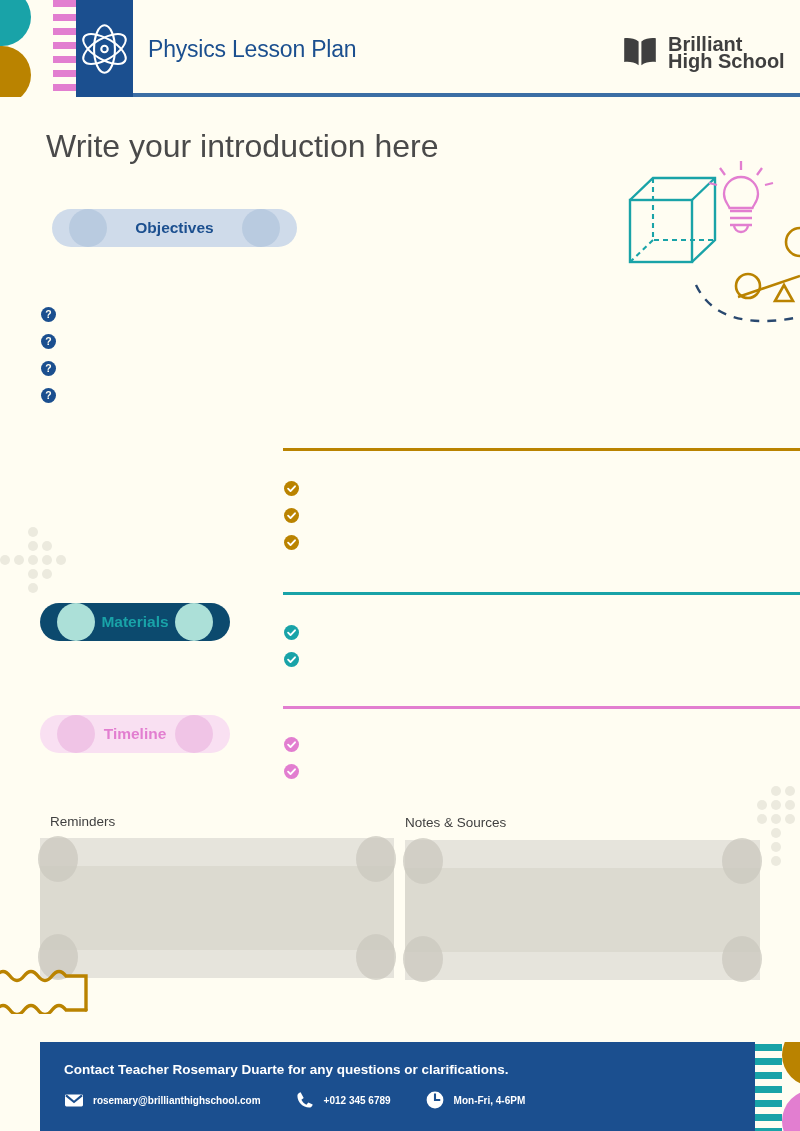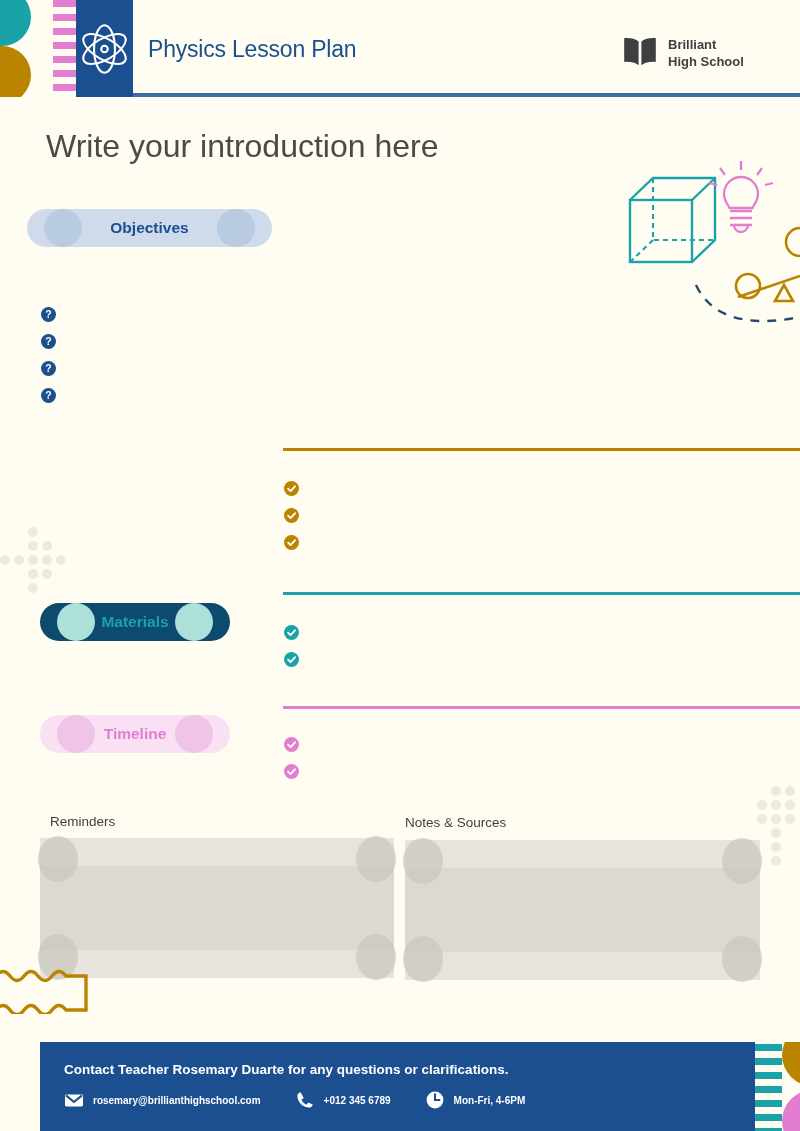--- a/index.html
+++ b/index.html
@@ -36,21 +36,21 @@
     position:absolute; left:133px; top:93px; width:667px; height:4px; background:#3c6ea5;
   }
   .atom-wrap { position:absolute; left:76px; top:14px; width:57px; height:70px; }
   .hdr-title {
     position:absolute; left:148px; top:36px;
     font-size:23px; font-weight:normal; color:#1b4f8f; letter-spacing:-0.2px;
   }
   .school-logo { position:absolute; left:622px; top:36px; width:36px; height:32px; }
   .school-name {
     position:absolute; left:668px; top:36px;
-    font-size:13px; font-weight:bold; color:#3f3f3f; line-height:17px;
+    font-size:20px; font-weight:bold; color:#3f3f3f; line-height:17px;
   }
 
   
   .intro-heading {
     position:absolute; left:46px; top:128px;
     font-size:32px; color:#4a4a4a; font-weight:normal;
   }
 
   
   .illus { position:absolute; left:600px; top:135px; width:200px; height:195px; }
@@ -63,21 +63,21 @@
     position:absolute; top:0; width:38px; height:38px; border-radius:50%;
   }
   .pill .pend.l { left:17px; }
   .pill .pend.r { right:17px; }
   .pill .plabel {
     position:absolute; left:0; top:0; width:100%; height:38px;
     display:flex; align-items:center; justify-content:center;
     font-size:15.5px; font-weight:bold; z-index:2;
   }
 
-  #pill-objectives { left:27px; top:209px; width:245px; background:#cfdbea; }
+  #pill-objectives { left:52px; top:209px; width:245px; background:#cfdbea; }
   #pill-objectives .pend { background:#b9cbe0; }
   #pill-objectives .plabel { color:#1b4f8f; }
 
   #pill-activities { left:40px; top:459px; width:190px; background:#f2e4c4; }
   #pill-activities .pend { background:#e6d0a2; }
   #pill-activities .plabel { color:#ba8300; }
 
   #pill-materials { left:40px; top:603px; width:190px; background:#0c4a6e; }
   #pill-materials .pend { background:#ace0d8; }
   #pill-materials .plabel { color:#19a3a8; }

